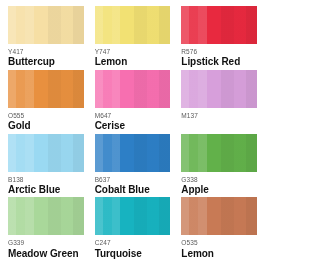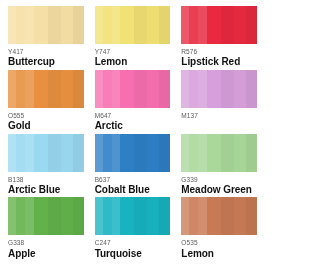--- a/index.html
+++ b/index.html
@@ -113,21 +113,21 @@
         <div class="bands"></div>
       </div>
       <div class="swatch-code">O555</div>
       <div class="swatch-name">Gold</div>
     </div>
     <div class="swatch-cell">
       <div class="swatch-chip" style="background-color: rgb(247, 111, 176);">
         <div class="bands"></div>
       </div>
       <div class="swatch-code">M647</div>
-      <div class="swatch-name">Arctic</div>
+      <div class="swatch-name">Cerise</div>
     </div>
     <div class="swatch-cell">
       <div class="swatch-chip" style="background-color: rgb(215, 159, 219);">
         <div class="bands"></div>
       </div>
       <div class="swatch-code">M137</div>
     </div>
     <div class="swatch-cell">
       <div class="swatch-chip" style="background-color: rgb(154, 217, 242);">
         <div class="bands"></div>
@@ -136,32 +136,32 @@
       <div class="swatch-name">Arctic Blue</div>
     </div>
     <div class="swatch-cell">
       <div class="swatch-chip" style="background-color: rgb(45, 127, 198);">
         <div class="bands"></div>
       </div>
       <div class="swatch-code">B637</div>
       <div class="swatch-name">Cobalt Blue</div>
     </div>
     <div class="swatch-cell">
+      <div class="swatch-chip" style="background-color: rgb(98, 177, 74);">
+        <div class="bands"></div>
+      </div>
+      <div class="swatch-code">G338</div>
+      <div class="swatch-name">Apple</div>
+    </div>
+    <div class="swatch-cell">
       <div class="swatch-chip" style="background-color: rgb(169, 216, 154);">
         <div class="bands"></div>
       </div>
       <div class="swatch-code">G339</div>
       <div class="swatch-name">Meadow Green</div>
-    </div>
-    <div class="swatch-cell">
-      <div class="swatch-chip" style="background-color: rgb(98, 177, 74);">
-        <div class="bands"></div>
-      </div>
-      <div class="swatch-code">G338</div>
-      <div class="swatch-name">Apple</div>
     </div>
     <div class="swatch-cell">
       <div class="swatch-chip" style="background-color: rgb(23, 179, 192);">
         <div class="bands"></div>
       </div>
       <div class="swatch-code">C247</div>
       <div class="swatch-name">Turquoise</div>
     </div>
     <div class="swatch-cell">
       <div class="swatch-chip" style="background-color: rgb(200, 122, 85);">

